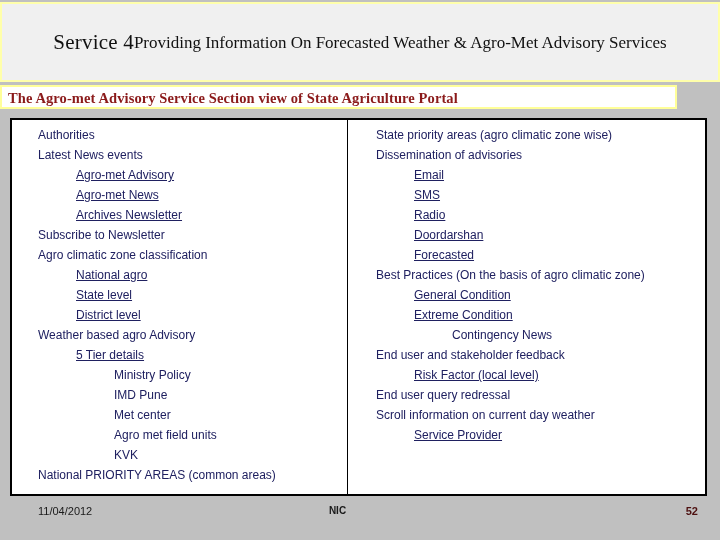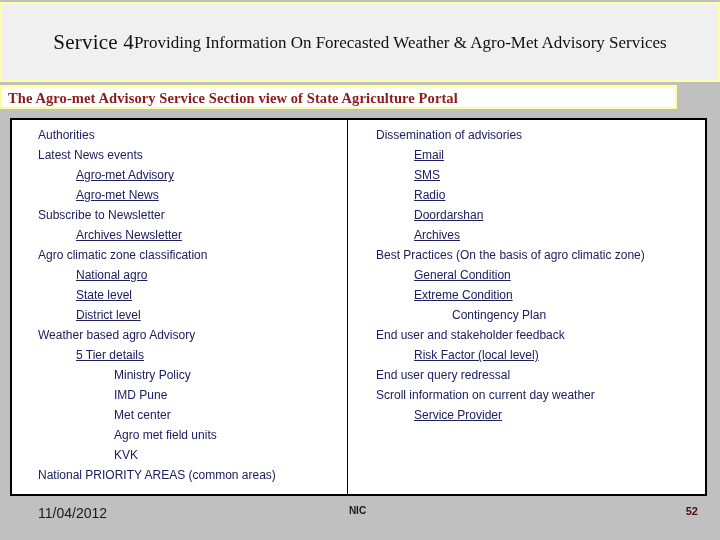--- a/index.html
+++ b/index.html
@@ -116,33 +116,32 @@
     left: 0;
     top: 496px;
     width: 720px;
     height: 44px;
     background: #c0c0c0;
   }
   .footer-date {
     position: absolute;
     left: 38px;
     top: 9px;
-    font-size: 14px;
+    font-size: 11px;
     color: #1a1a1a;
   }
   .footer-center {
     position: absolute;
     left: 0;
     top: 9px;
     width: 675px;
     text-align: center;
     font-size: 10px;
     font-weight: bold;
     color: #1a1a1a;
-    padding-left: 20px;
   }
   .footer-page {
     position: absolute;
     right: 22px;
     top: 9px;
     font-size: 11px;
     font-weight: bold;
     color: #4d1010;
   }
 </style>
@@ -157,46 +156,47 @@
 <div class="banner-box">
   <div class="banner-text">The Agro-met Advisory Service Section view of State Agriculture Portal</div>
 </div>
 
 <div class="content-frame">
   <div class="col col-left" id="left-col">
       <div class="row ind-0">Authorities</div>
       <div class="row ind-0">Latest News events</div>
       <div class="row ind-1">Agro-met Advisory</div>
       <div class="row ind-1">Agro-met News</div>
+      <div class="row ind-1">Archives Newsletter</div>
       <div class="row ind-0">Subscribe to Newsletter</div>
-      <div class="row ind-1">Archives Newsletter</div>
       <div class="row ind-0">Agro climatic zone classification</div>
       <div class="row ind-1">National agro</div>
       <div class="row ind-1">State level</div>
       <div class="row ind-1">District level</div>
       <div class="row ind-0">Weather based agro Advisory</div>
       <div class="row ind-1">5 Tier details</div>
       <div class="row ind-2">Ministry Policy</div>
       <div class="row ind-2">IMD Pune</div>
       <div class="row ind-2">Met center</div>
       <div class="row ind-2">Agro met field units</div>
       <div class="row ind-2">KVK</div>
       <div class="row ind-0">National PRIORITY AREAS (common areas)</div>
     </div>
   <div class="col col-right" id="right-col">
+      <div class="row ind-0">State priority areas (agro climatic zone wise)</div>
       <div class="row ind-0">Dissemination of advisories</div>
       <div class="row ind-1">Email</div>
       <div class="row ind-1">SMS</div>
       <div class="row ind-1">Radio</div>
       <div class="row ind-1">Doordarshan</div>
-      <div class="row ind-1">Archives</div>
+      <div class="row ind-1">Forecasted</div>
       <div class="row ind-0">Best Practices (On the basis of agro climatic zone)</div>
       <div class="row ind-1">General Condition</div>
       <div class="row ind-1">Extreme Condition</div>
-      <div class="row ind-2">Contingency Plan</div>
+      <div class="row ind-2">Contingency News</div>
       <div class="row ind-0">End user and stakeholder feedback</div>
       <div class="row ind-1">Risk Factor (local level)</div>
       <div class="row ind-0">End user query redressal</div>
       <div class="row ind-0">Scroll information on current day weather</div>
       <div class="row ind-1">Service Provider</div>
     </div>
 </div>
 
 <div class="footer">
   <div class="footer-date">11/04/2012</div>

